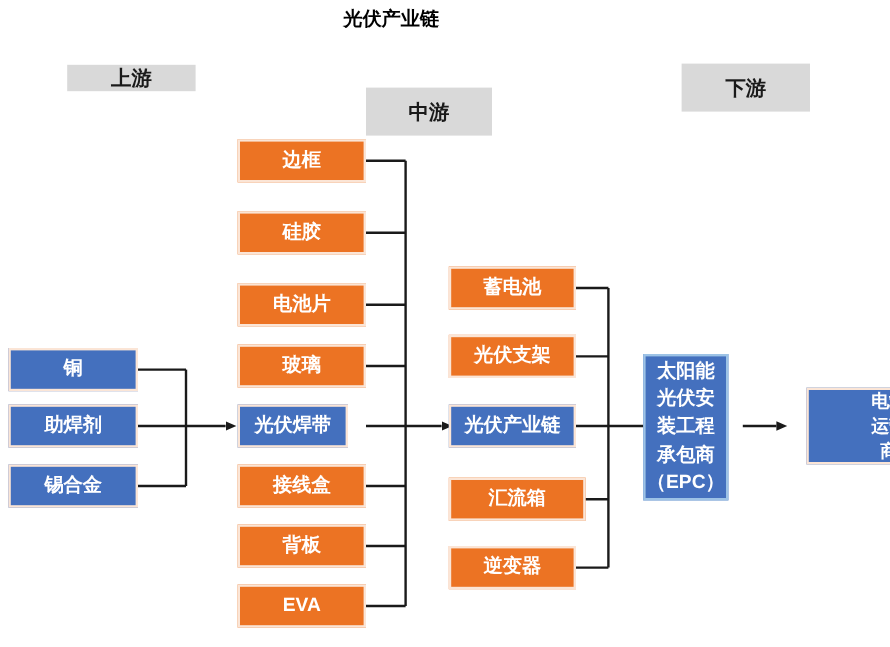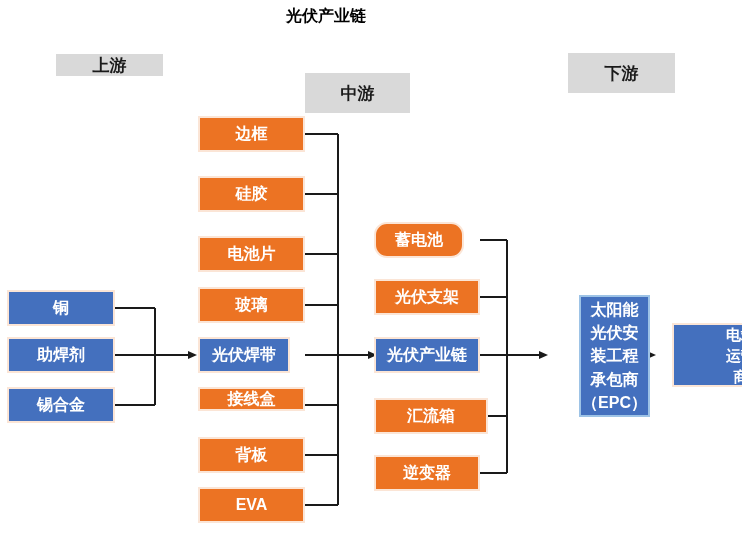--- a/index.html
+++ b/index.html
@@ -122,31 +122,31 @@
 
   <div class="node blue" style="left:7px; top:290px; width:108px; height:36px;">铜</div>
   <div class="node blue" style="left:7px; top:337px; width:108px; height:36px;">助焊剂</div>
   <div class="node blue" style="left:7px; top:387px; width:108px; height:36px;">锡合金</div>
 
   <div class="node orange" style="left:198px; top:116px; width:107px; height:36px;">边框</div>
   <div class="node orange" style="left:198px; top:176px; width:107px; height:36px;">硅胶</div>
   <div class="node orange" style="left:198px; top:236px; width:107px; height:36px;">电池片</div>
   <div class="node orange" style="left:198px; top:287px; width:107px; height:36px;">玻璃</div>
   <div class="node blue" style="left:198px; top:337px; width:92px; height:36px;">光伏焊带</div>
-  <div class="node orange" style="left:198px; top:387px; width:107px; height:24px;">接线盒</div>
+  <div class="node orange" style="left:198px; top:387px; width:107px; height:36px;">接线盒</div>
   <div class="node orange" style="left:198px; top:437px; width:107px; height:36px;">背板</div>
   <div class="node orange" style="left:198px; top:487px; width:107px; height:36px;">EVA</div>
 
-  <div class="node orange" style="left:374px; top:222px; width:90px; height:36px;border-radius:13px;">蓄电池</div>
+  <div class="node orange" style="left:374px; top:222px; width:106px; height:36px;">蓄电池</div>
   <div class="node orange" style="left:374px; top:279px; width:106px; height:36px;">光伏支架</div>
   <div class="node blue" style="left:374px; top:337px; width:106px; height:36px;">光伏产业链</div>
   <div class="node orange" style="left:374px; top:398px; width:114px; height:36px;">汇流箱</div>
   <div class="node orange" style="left:374px; top:455px; width:106px; height:36px;">逆变器</div>
 
-  <div class="node blue epc" style="left:579px; top:295px; width:71px; height:122px;">
+  <div class="node blue epc" style="left:536px; top:295px; width:71px; height:122px;">
     <span class="line">太阳能</span>
     <span class="line">光伏安</span>
     <span class="line">装工程</span>
     <span class="line">承包商</span>
     <span class="line">（EPC）</span>
   </div>
   <div class="node blue operator" style="left:672px; top:323px; width:90px; height:64px;padding-left:48px;">
     <span class="line">电站</span>
     <span class="line">运营商</span>
   </div>

